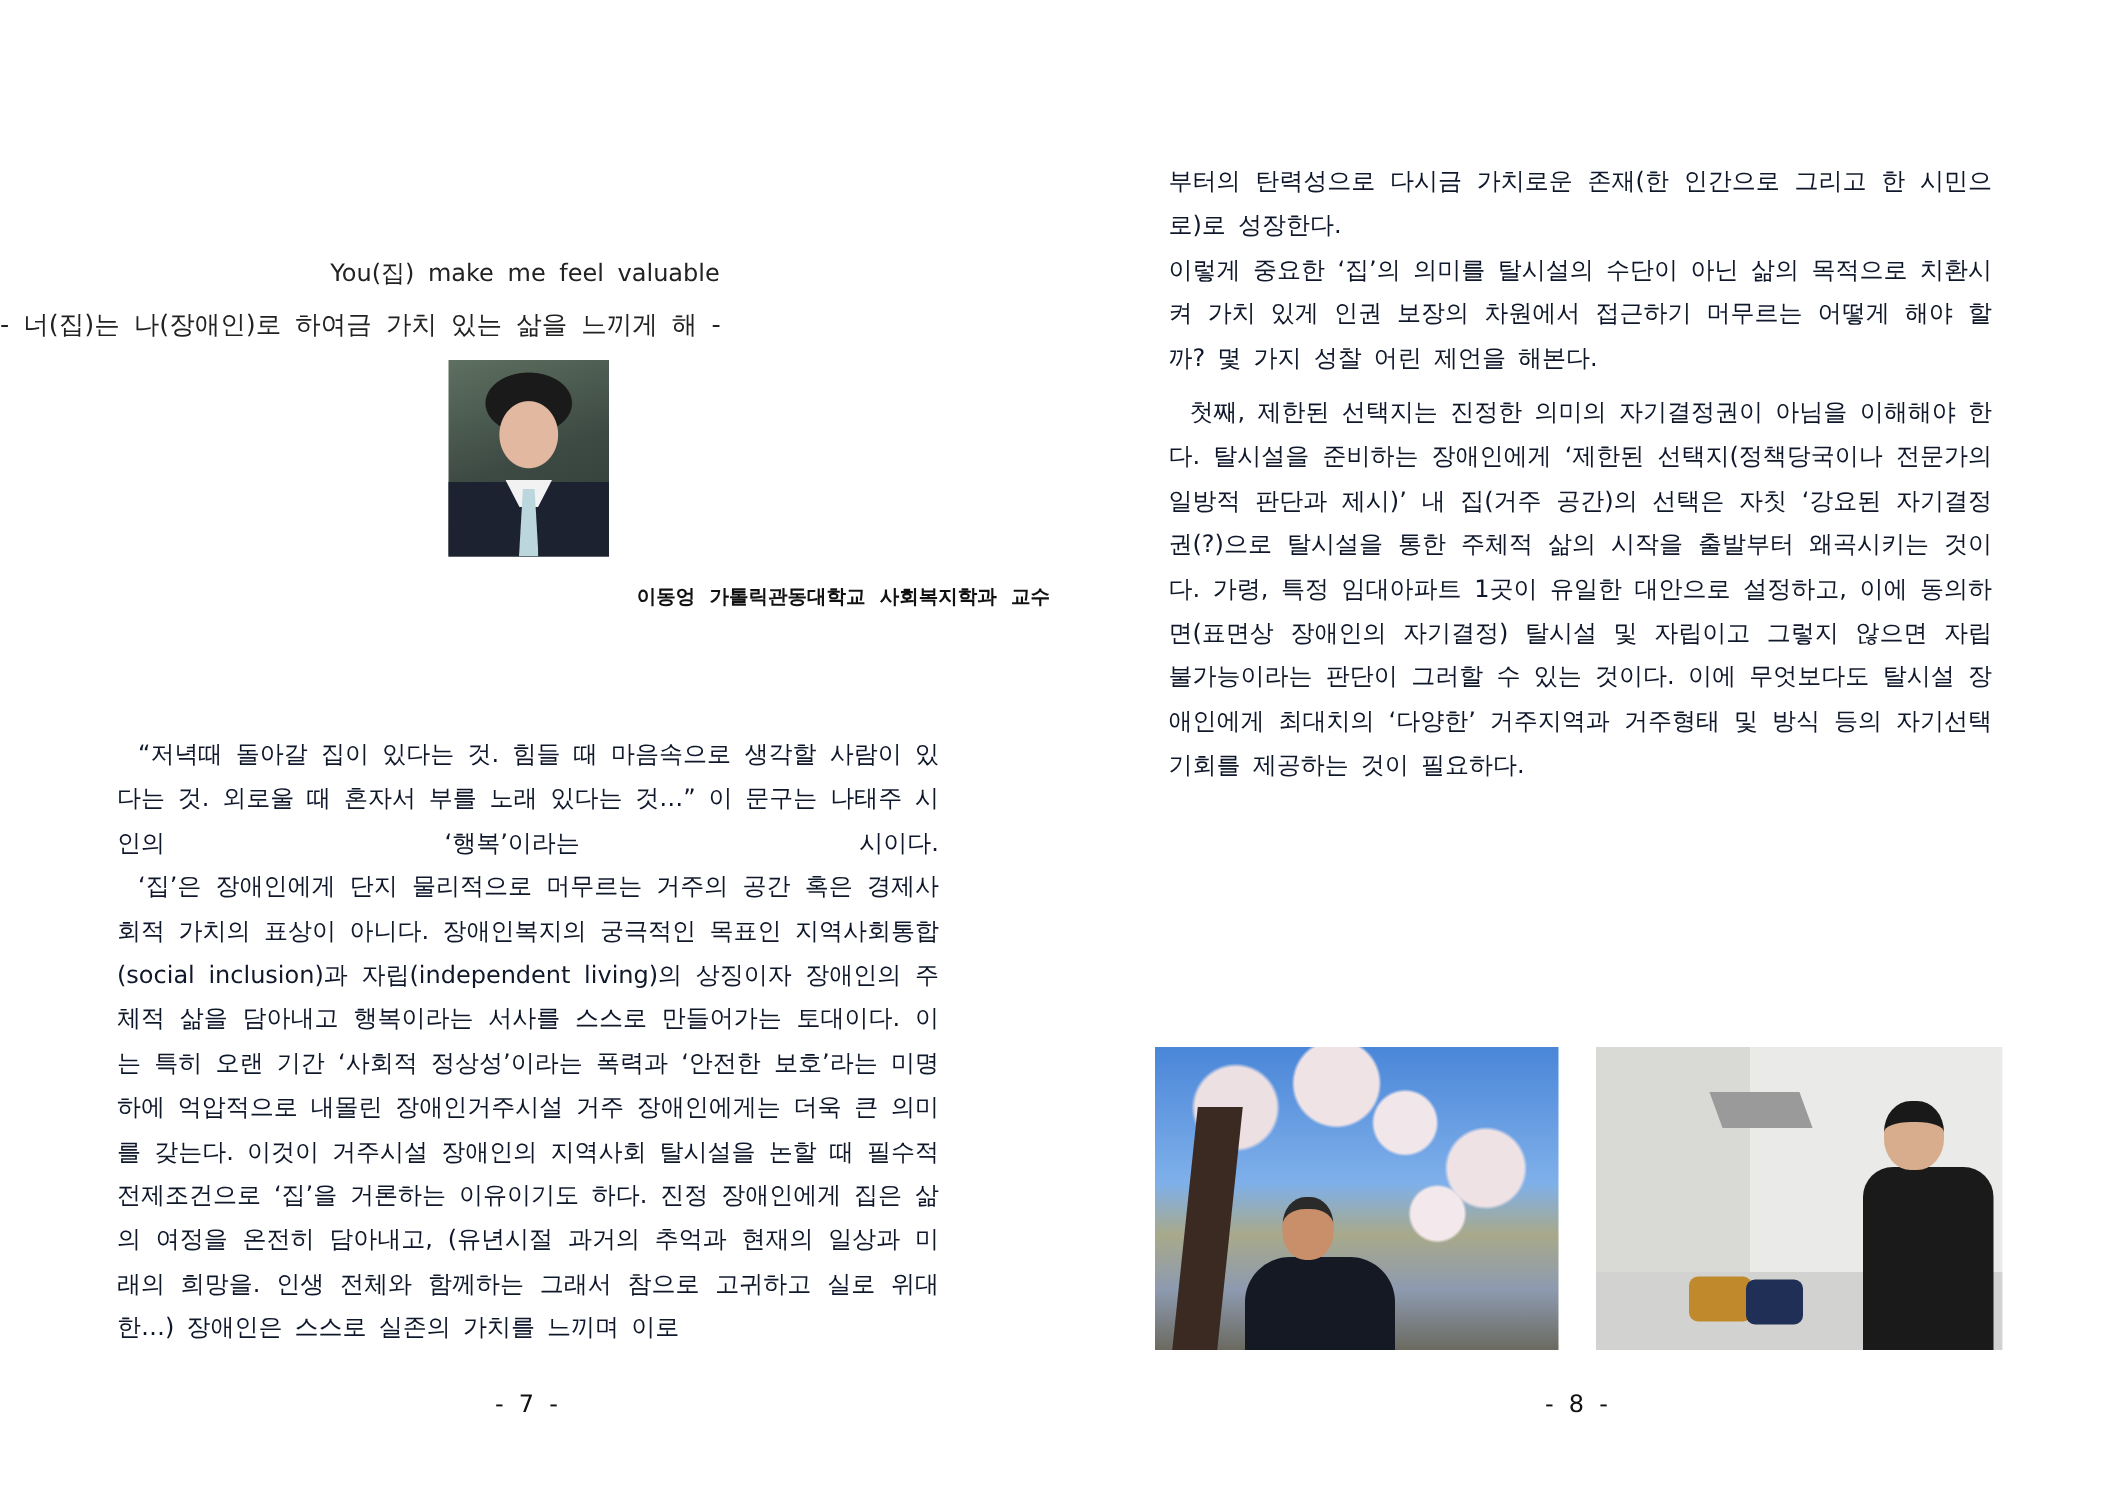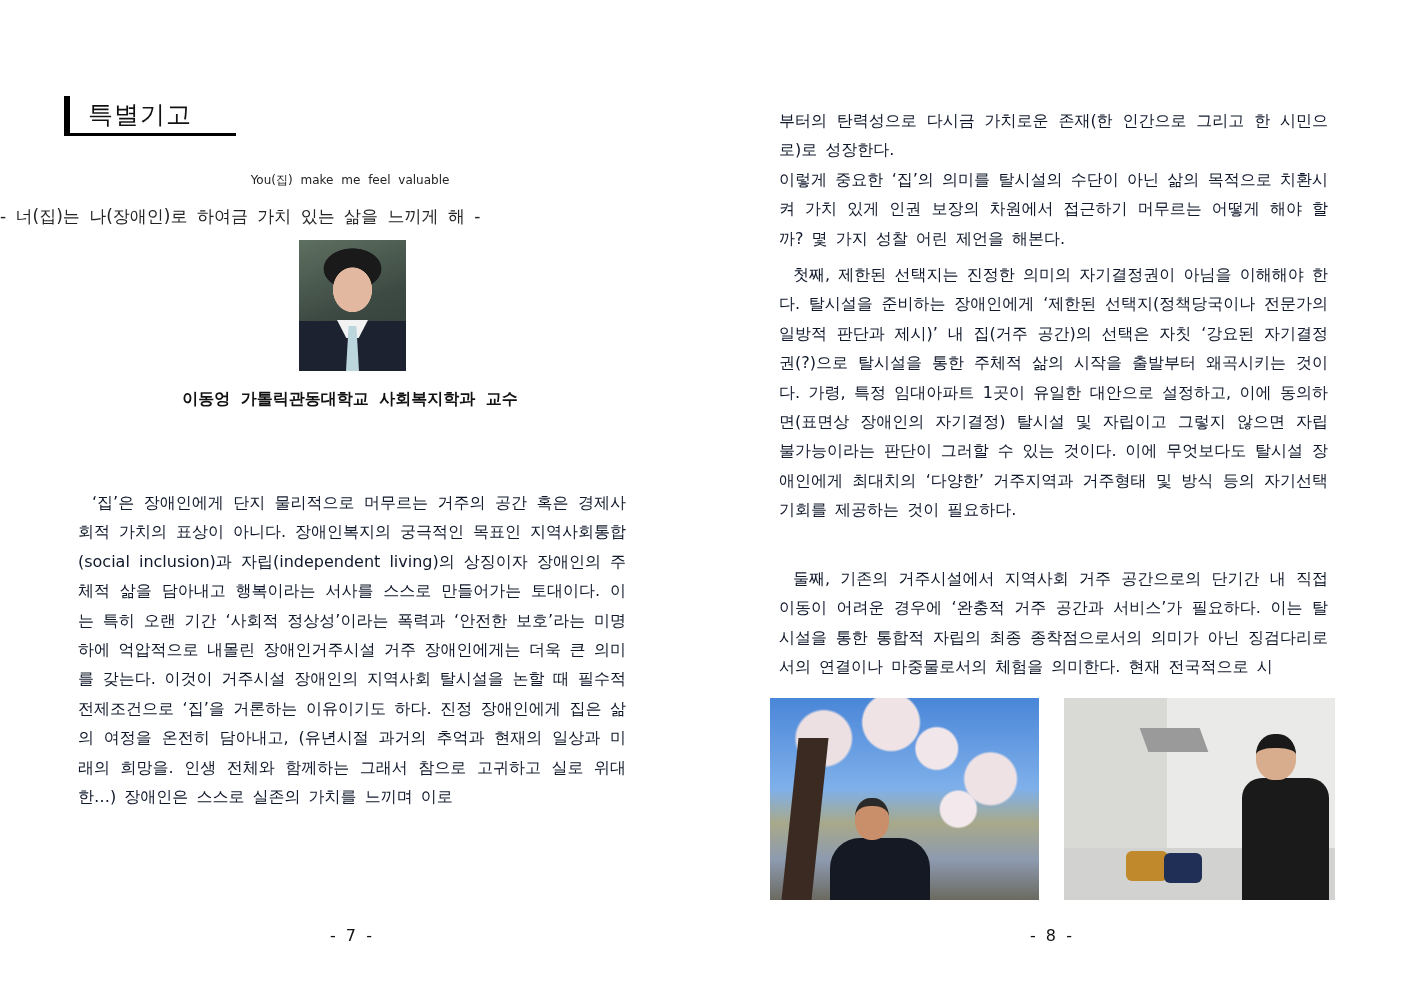--- a/index.html
+++ b/index.html
@@ -8,35 +8,35 @@
   .page { position:absolute; top:0; height:992px; }
   .page-left { left:0; width:700px; }
   .page-right { left:700px; width:703px; }
 
   .section-heading { position:absolute; left:64px; top:96px; width:172px; height:40px;
     border-left:6px solid #000; border-bottom:3px solid #000; box-sizing:border-box; }
   .section-heading span { position:absolute; left:18px; top:2px; font-size:25px;
     letter-spacing:1px; color:#111; }
 
   .title-en { position:absolute; left:0; width:700px; top:172px; text-align:center;
-    font-size:12px; word-spacing:4px; color:#222; }
+    font-size:16px; word-spacing:4px; color:#222; }
   .title-ko { position:absolute; left:0; width:700px; top:205px; text-align:left;
     font-size:17px; word-spacing:4px; color:#222; }
 
   .portrait { position:absolute; left:299px; top:240px; width:107px; height:131px;
     background: radial-gradient(ellipse 30% 28% at 50% 38%, #e2b9a0 0 60%, transparent 62%),
                 radial-gradient(ellipse 38% 22% at 50% 22%, #1a1a1a 0 70%, transparent 72%),
                 linear-gradient(180deg, transparent 0 62%, #1c2230 62% 100%),
                 linear-gradient(160deg, #5e7060 0%, #3d4a44 50%, #2f3a35 100%); }
   .portrait .tie { position:absolute; left:47px; top:86px; width:13px; height:45px;
     background:#bcd6dd; clip-path:polygon(20% 0,80% 0,100% 100%,0 100%); }
   .portrait .collar { position:absolute; left:38px; top:80px; width:31px; height:18px;
     background:#f2f2f2; clip-path:polygon(0 0,100% 0,70% 100%,30% 100%); }
 
-  .author { position:absolute; left:0; width:700px; text-align:center; font-size:16px;
+  .author { position:absolute; left:0; width:700px; text-align:right; font-size:13px;
     font-weight:bold; word-spacing:5px; color:#111; }
   .author.l1 { top:389px; }
   .author.l2 { top:419px; }
 
   .body-text { position:absolute; font-size:16px; line-height:29.4px; color:#0f172a;
     text-align:justify; text-align-last:justify; word-spacing:3px; }
   .body-text p { margin:0; }
   .body-text p.last { text-align-last:left; }
   .left-body { left:78px; top:488px; width:548px; }
   .right-top { left:79px; top:106px; width:549px; }
@@ -77,54 +77,49 @@
     background:#1a1a1a; border-radius:20px 20px 0 0; }
 
   .page-num { position:absolute; top:926px; font-size:16px; color:#111; word-spacing:5px; }
   .page-num.p7 { left:330px; }
   .page-num.p8 { left:330px; }
 </style>
 </head>
 <body>
 
 <div class="page page-left">
-  <div class="section-heading">
-    <span>특별기고</span>
-  </div>
 
   <div class="title-en">You(집) make me feel valuable</div>
   <div class="title-ko">- 너(집)는 나(장애인)로 하여금 가치 있는 삶을 느끼게 해 -</div>
 
   <div class="portrait">
     <div class="collar"></div>
     <div class="tie"></div>
   </div>
 
   <div class="author l1">이동엉 가톨릭관동대학교 사회복지학과 교수</div>
 
   <div class="body-text left-body">
+    <p class="indent">“저녁때 돌아갈 집이 있다는 것. 힘들 때 마음속으로 생각할 사람이 있다는 것. 외로울 때 혼자서 부를 노래 있다는 것…” 이 문구는 나태주 시인의 ‘행복’이라는 시이다.</p>
     <p class="indent last">‘집’은 장애인에게 단지 물리적으로 머무르는 거주의 공간 혹은 경제사회적 가치의 표상이 아니다. 장애인복지의 궁극적인 목표인 지역사회통합(social inclusion)과 자립(independent living)의 상징이자 장애인의 주체적 삶을 담아내고 행복이라는 서사를 스스로 만들어가는 토대이다. 이는 특히 오랜 기간 ‘사회적 정상성’이라는 폭력과 ‘안전한 보호’라는 미명 하에 억압적으로 내몰린 장애인거주시설 거주 장애인에게는 더욱 큰 의미를 갖는다. 이것이 거주시설 장애인의 지역사회 탈시설을 논할 때 필수적 전제조건으로 ‘집’을 거론하는 이유이기도 하다. 진정 장애인에게 집은 삶의 여정을 온전히 담아내고, (유년시절 과거의 추억과 현재의 일상과 미래의 희망을. 인생 전체와 함께하는 그래서 참으로 고귀하고 실로 위대한…) 장애인은 스스로 실존의 가치를 느끼며 이로</p>
   </div>
 
   <div class="page-num p7">- 7 -</div>
 </div>
 
 <div class="page page-right">
   <div class="body-text right-top">
     <p class="last">부터의 탄력성으로 다시금 가치로운 존재(한 인간으로 그리고 한 시민으로)로 성장한다.</p>
     <p class="last">이렇게 중요한 ‘집’의 의미를 탈시설의 수단이 아닌 삶의 목적으로 치환시켜 가치 있게 인권 보장의 차원에서 접근하기 머무르는 어떻게 해야 할까? 몇 가지 성찰 어린 제언을 해본다.</p>
   </div>
 
   <div class="body-text right-mid">
     <p class="indent last">첫째, 제한된 선택지는 진정한 의미의 자기결정권이 아님을 이해해야 한다. 탈시설을 준비하는 장애인에게 ‘제한된 선택지(정책당국이나 전문가의 일방적 판단과 제시)’ 내 집(거주 공간)의 선택은 자칫 ‘강요된 자기결정권(?)으로 탈시설을 통한 주체적 삶의 시작을 출발부터 왜곡시키는 것이다. 가령, 특정 임대아파트 1곳이 유일한 대안으로 설정하고, 이에 동의하면(표면상 장애인의 자기결정) 탈시설 및 자립이고 그렇지 않으면 자립 불가능이라는 판단이 그러할 수 있는 것이다. 이에 무엇보다도 탈시설 장애인에게 최대치의 ‘다양한’ 거주지역과 거주형태 및 방식 등의 자기선택 기회를 제공하는 것이 필요하다.</p>
   </div>
 
-  <div class="body-text right-low">
-    <p class="indent last">둘째, 기존의 거주시설에서 지역사회 거주 공간으로의 단기간 내 직접 이동이 어려운 경우에 ‘완충적 거주 공간과 서비스’가 필요하다. 이는 탈시설을 통한 통합적 자립의 최종 종착점으로서의 의미가 아닌 징검다리로서의 연결이나 마중물로서의 체험을 의미한다. 현재 전국적으로 시</p>
-  </div>
 
   <div class="photo photo-blossom">
     <div class="trunk"></div>
     <div class="person">
       <div class="jacket"></div>
       <div class="head"></div>
     </div>
   </div>
 
   <div class="photo photo-kitchen">

